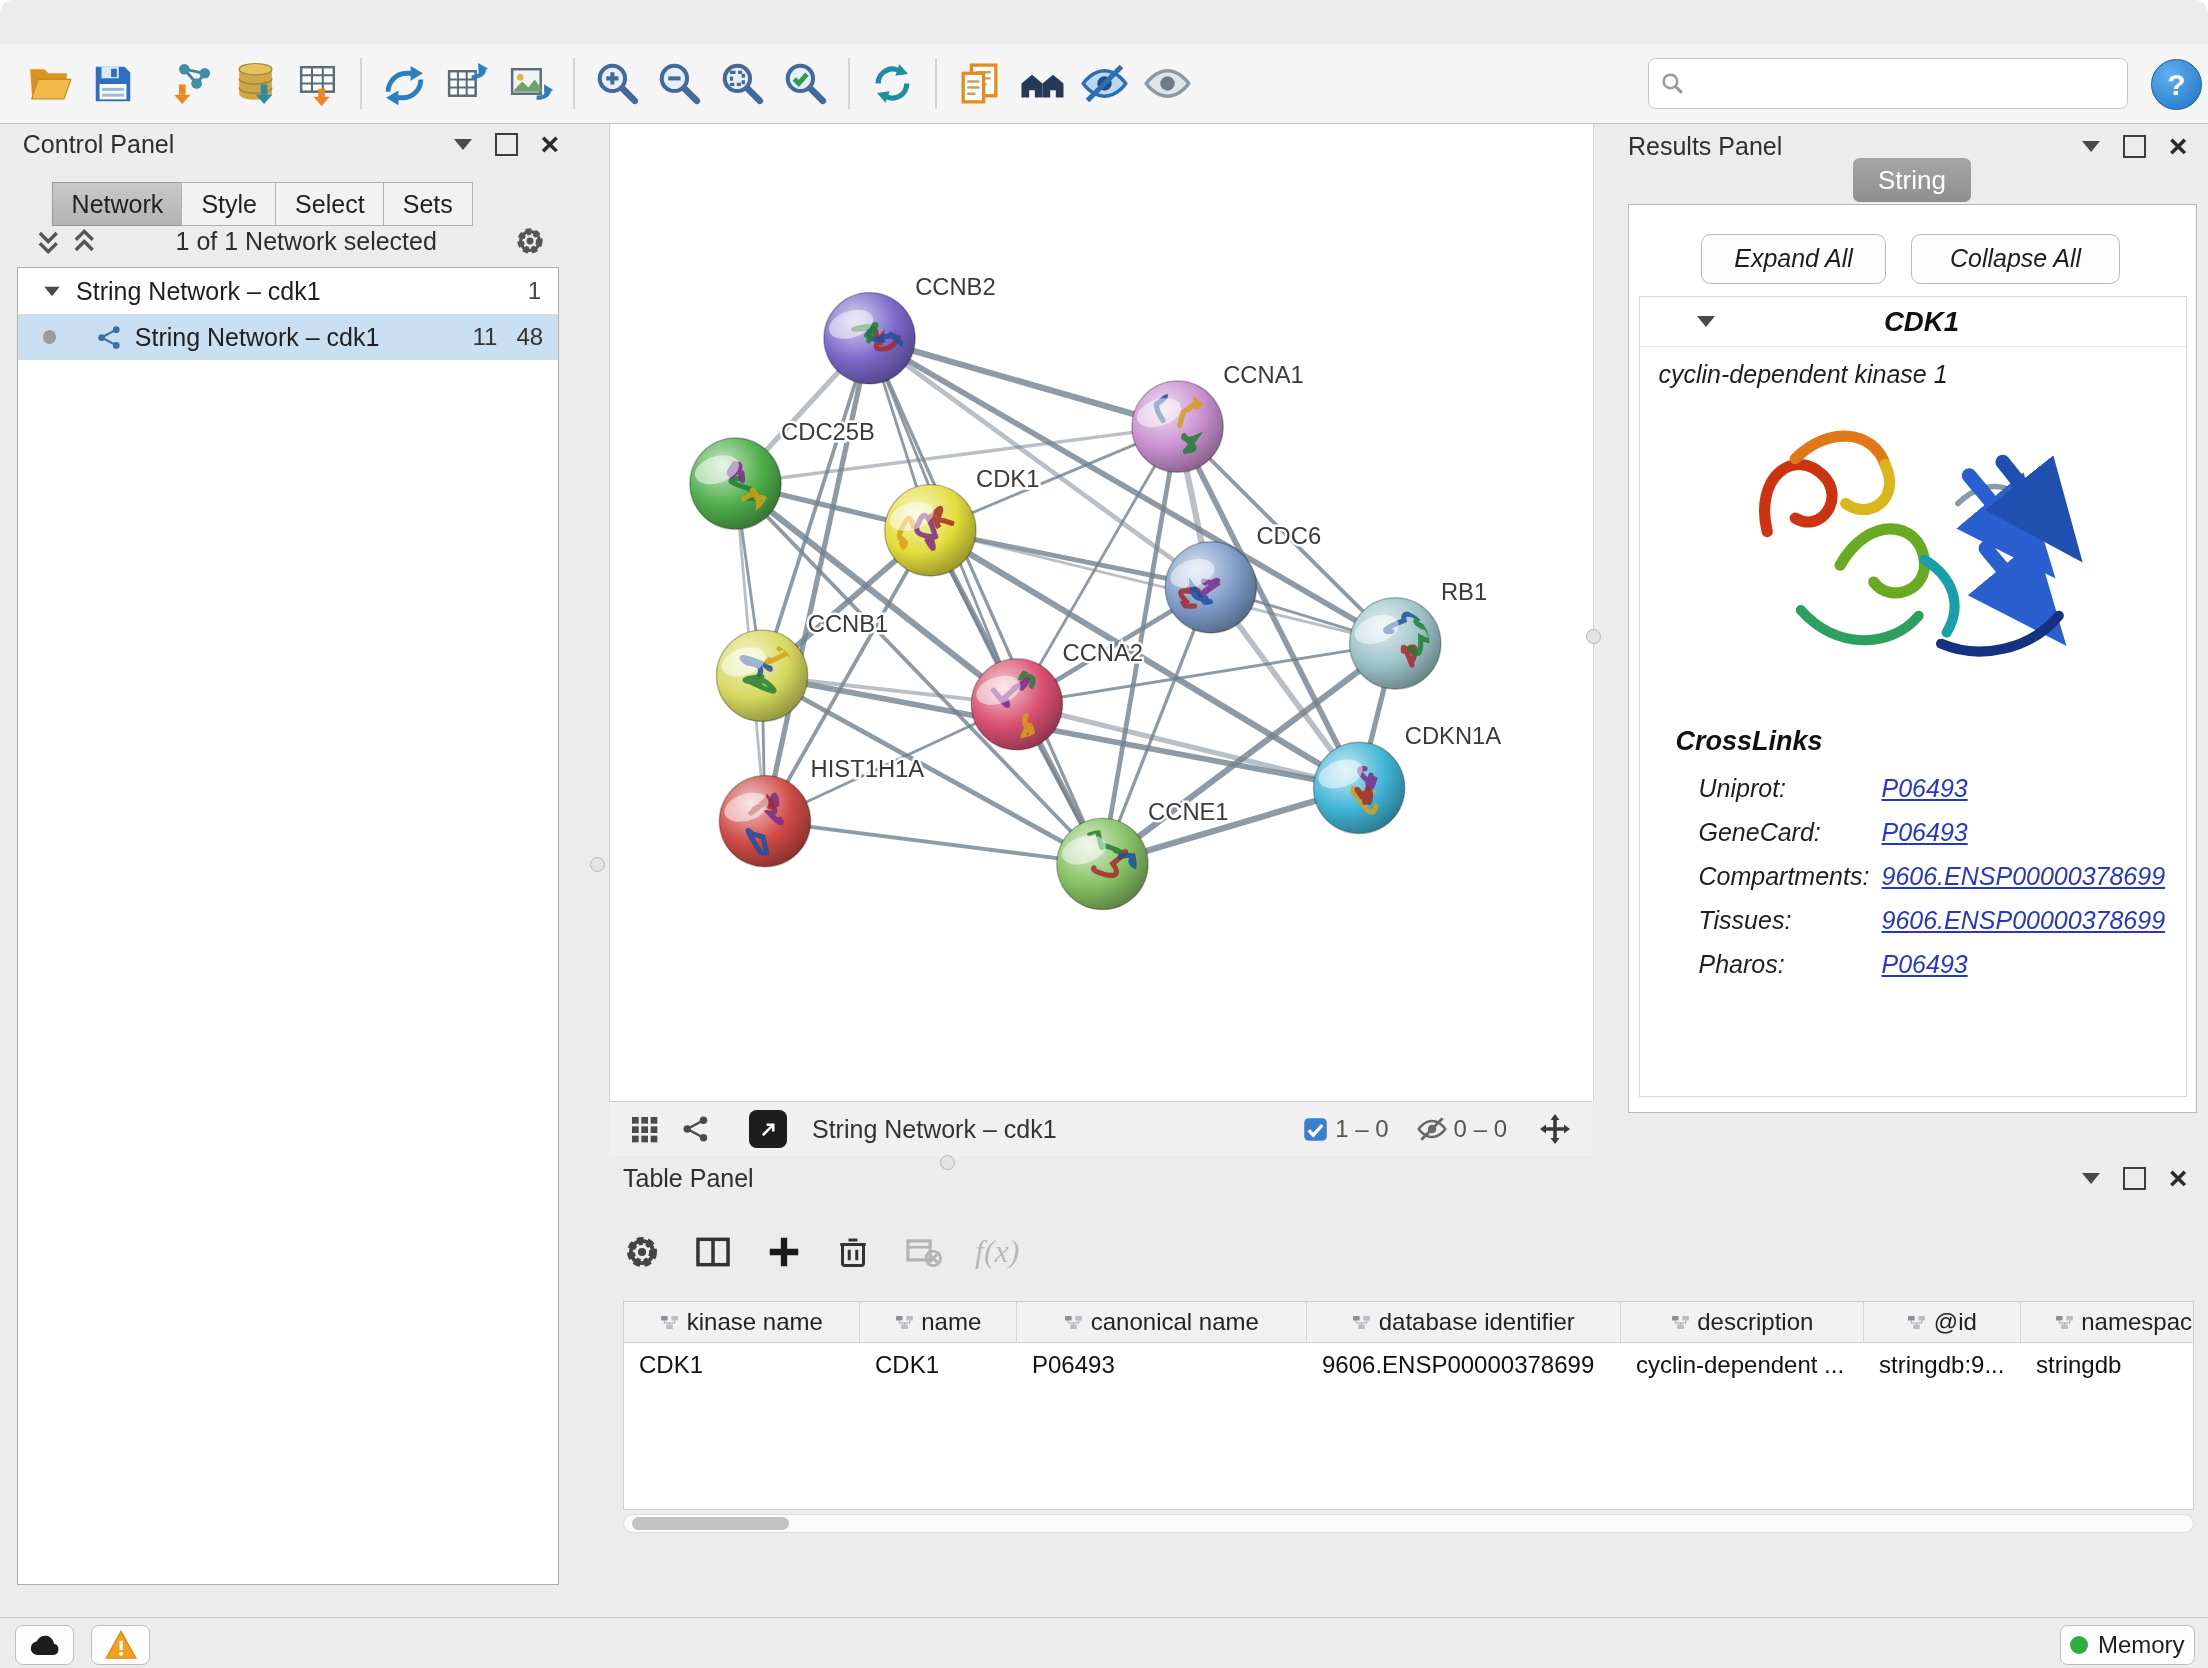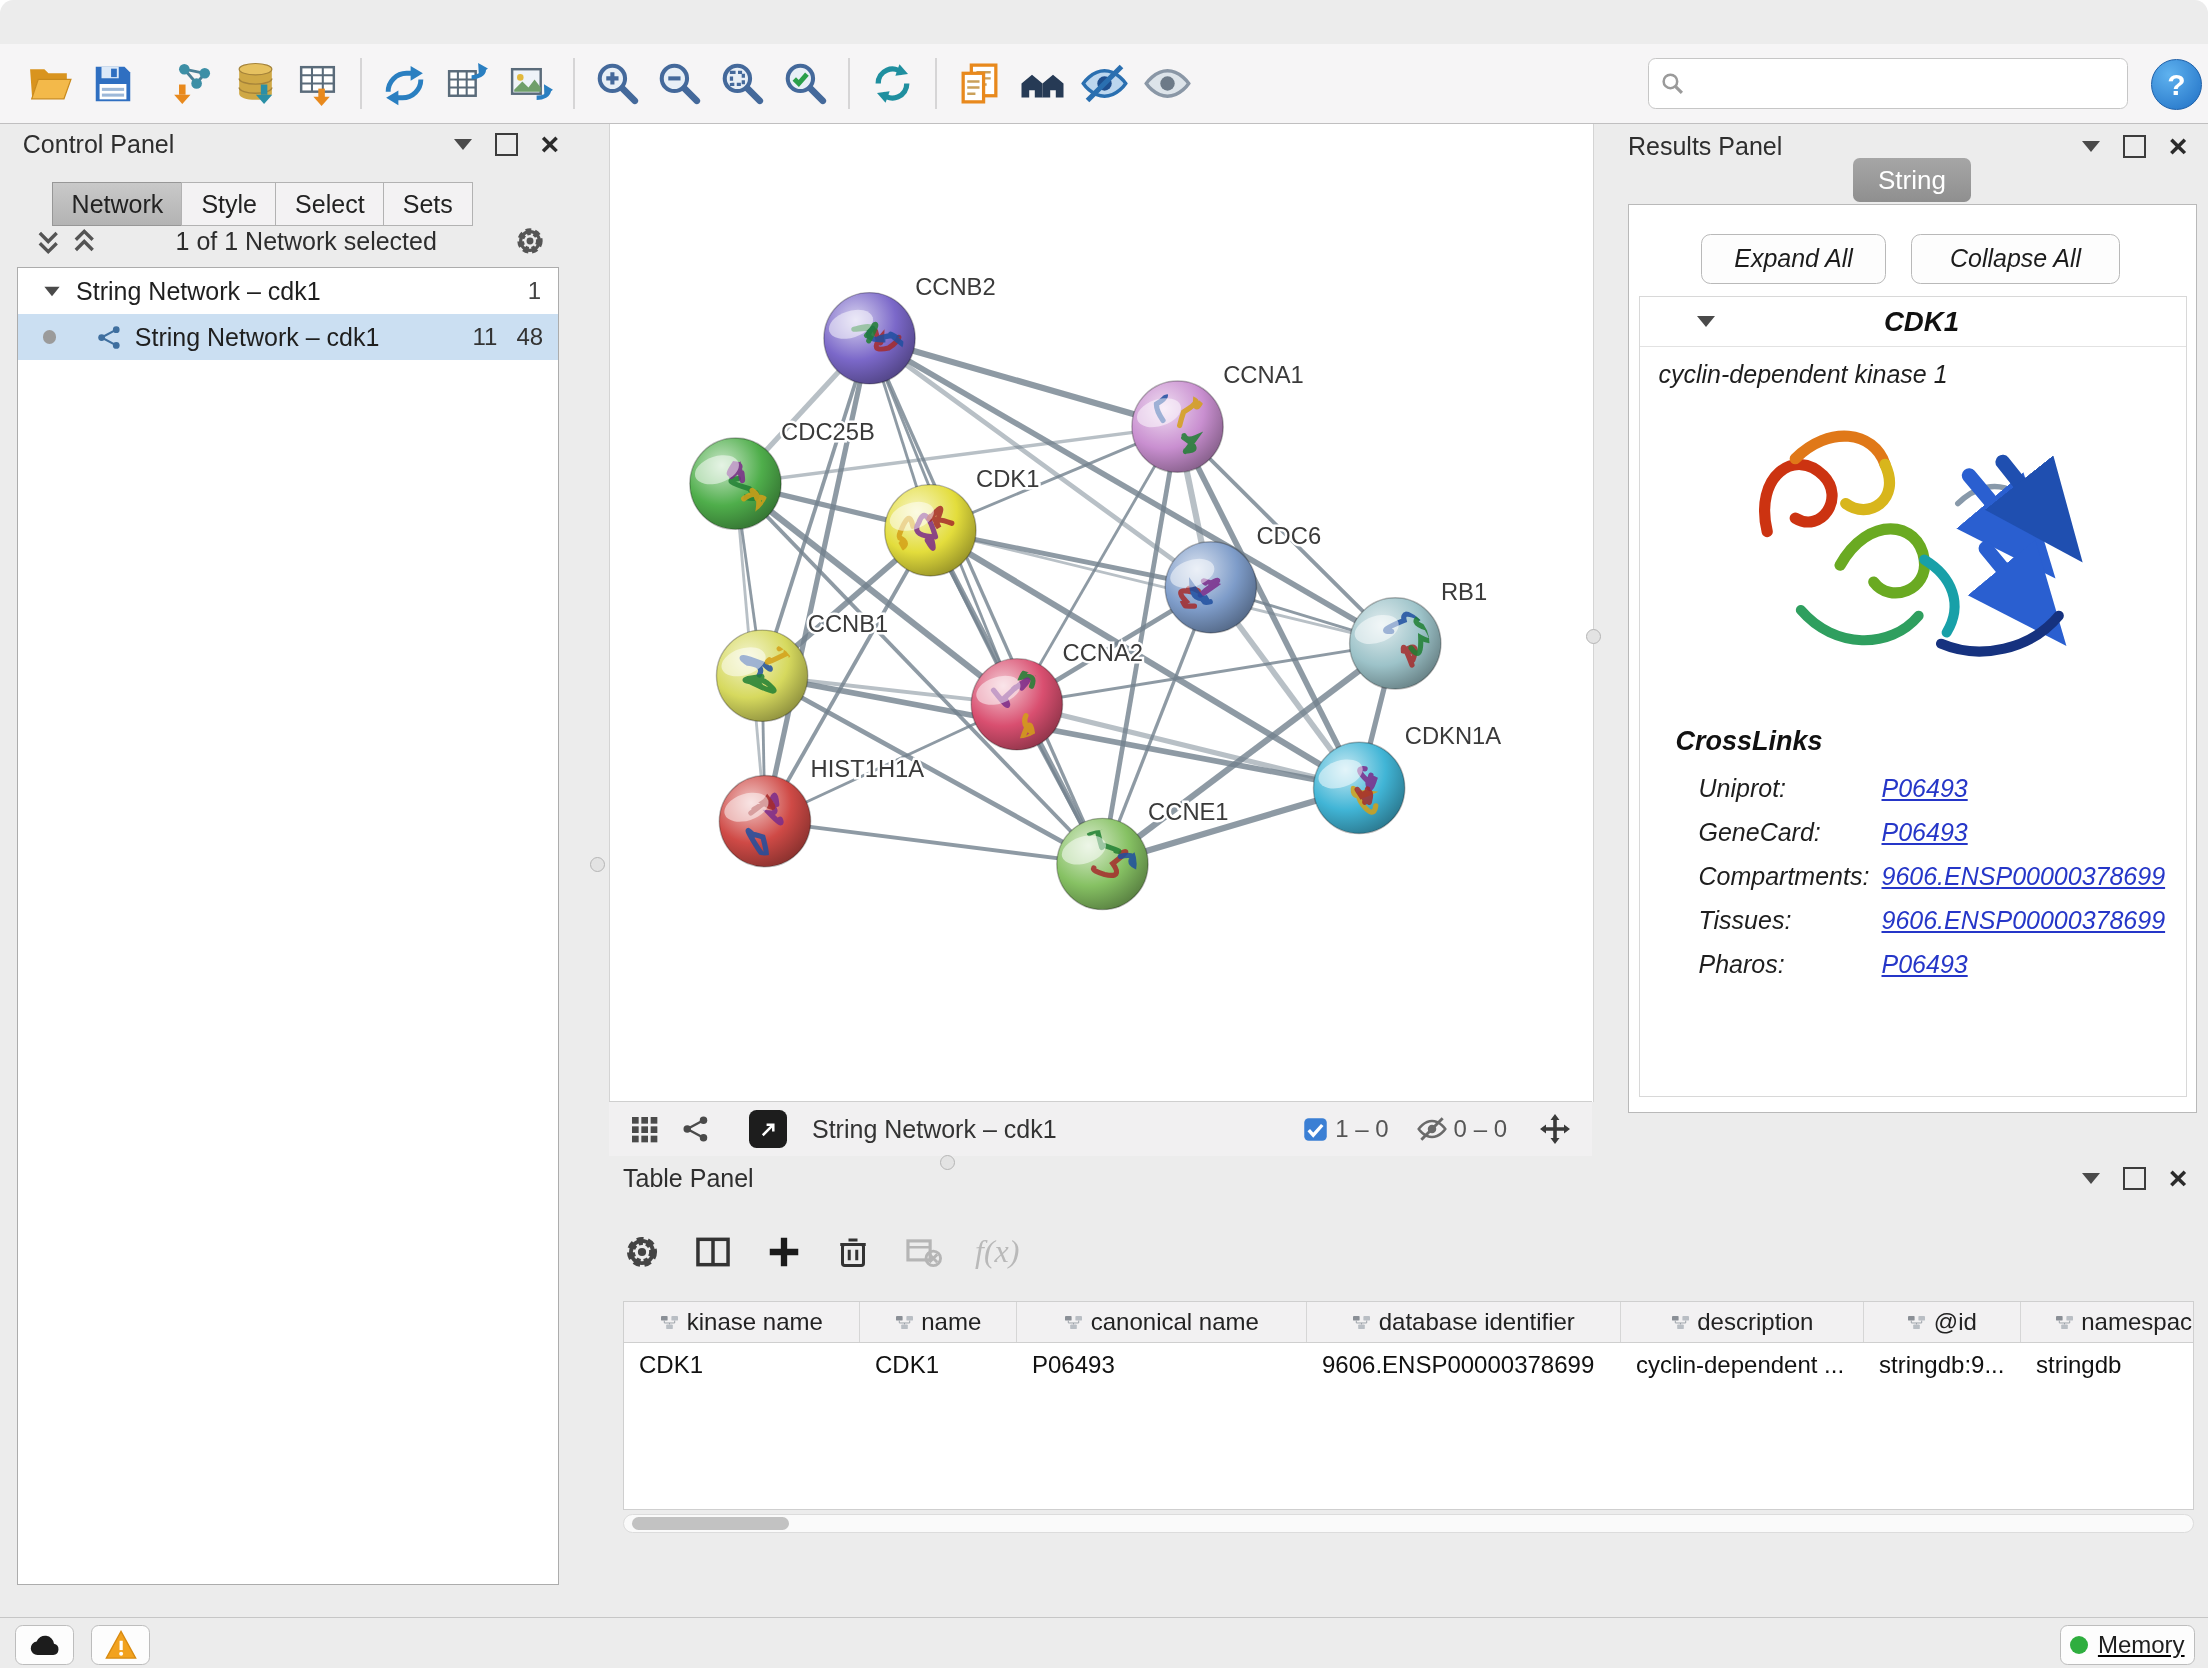--- a/index.html
+++ b/index.html
@@ -781,20 +781,20 @@
           <path d="M7 15a4.5 4.5 0 01-.6-8.96A6 6 0 0118 7.5 3.8 3.8 0 0117.5 15z" fill="#1c1c1c"></path>
         </svg>
     </div>
     <div class="sb-btn" style="left:91px;width:59px;">
       <svg width="32" height="29.5" viewBox="0 0 24 22">
           <path d="M12 1L23 21H1z" fill="#f2a21f" stroke="#d88a10"></path>
           <rect x="10.9" y="8" width="2.4" height="7" fill="#fff"></rect>
           <circle cx="12.1" cy="17.8" r="1.5" fill="#fff"></circle>
         </svg>
     </div>
-    <div class="sb-btn" style="left:2060px;width:135px;text-decoration:underline;">
+    <div class="sb-btn" style="left:2060px;width:135px;">
       <span class="memdot"></span>
       <span class="sb-mem">Memory</span>
     </div>
   </div>
 
 </div>
 
 
 </body></html>

